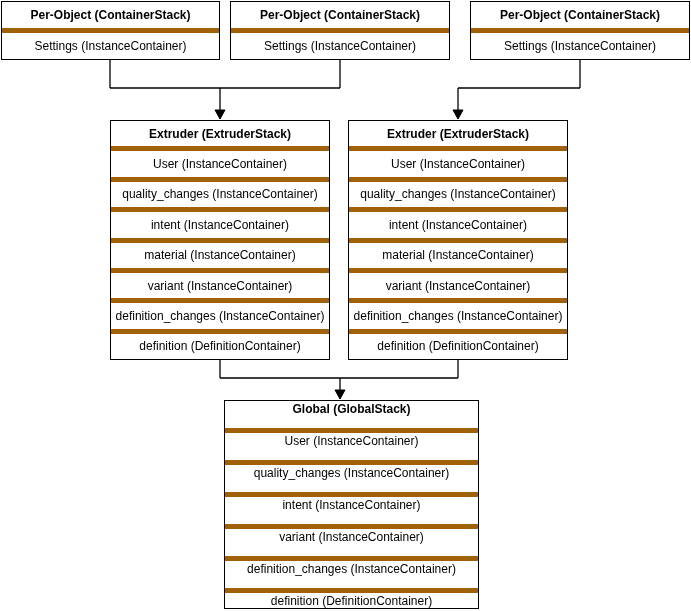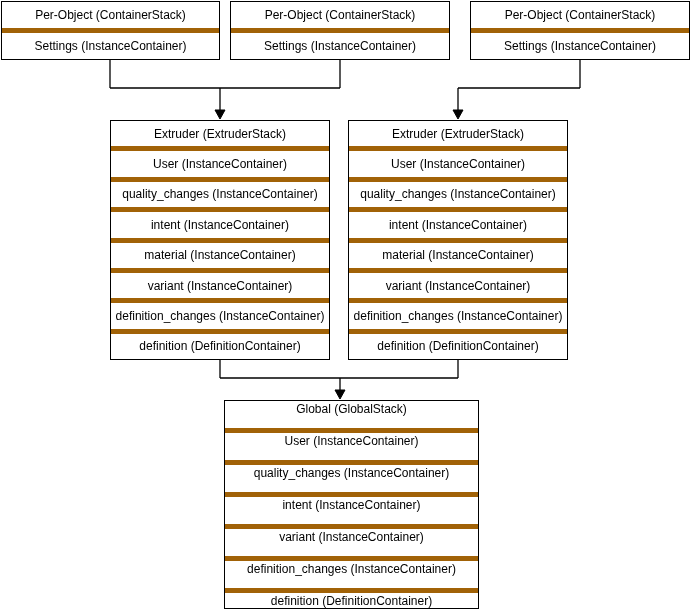--- a/index.html
+++ b/index.html
@@ -39,21 +39,21 @@
     justify-content: center;
     font-size: 12px;
     line-height: 1;
     white-space: nowrap;
     overflow: hidden;
   }
   .cell + .cell {
     border-top: 5px solid #a16207;
   }
   .cell.header {
-    font-weight: normal;
+    font-weight: bold;
   }
 </style>
 </head>
 <body>
 
 <div class="canvas">
 
   <svg class="connectors" viewBox="0 0 691 611" xmlns="http://www.w3.org/2000/svg">
 
     <g stroke="#000000" stroke-width="1.3" fill="none">

